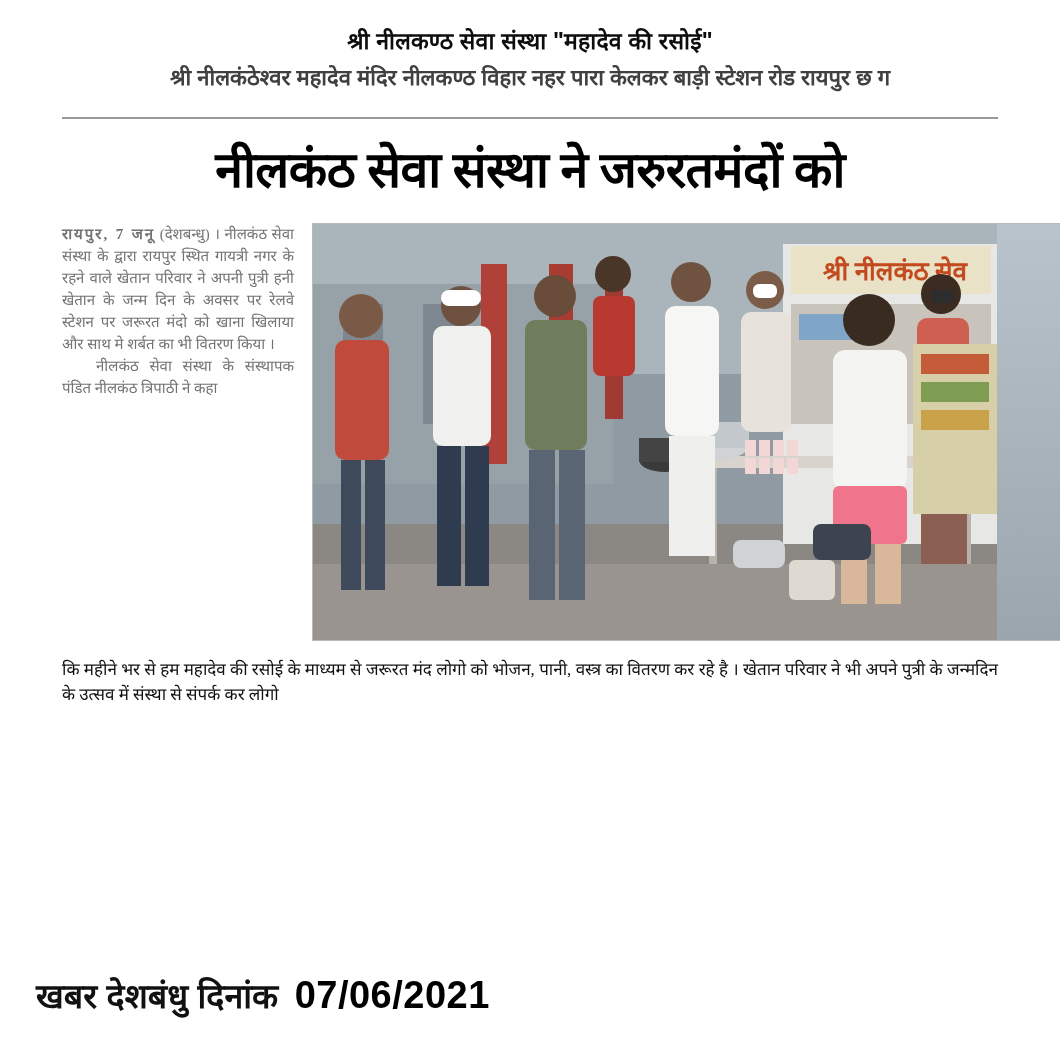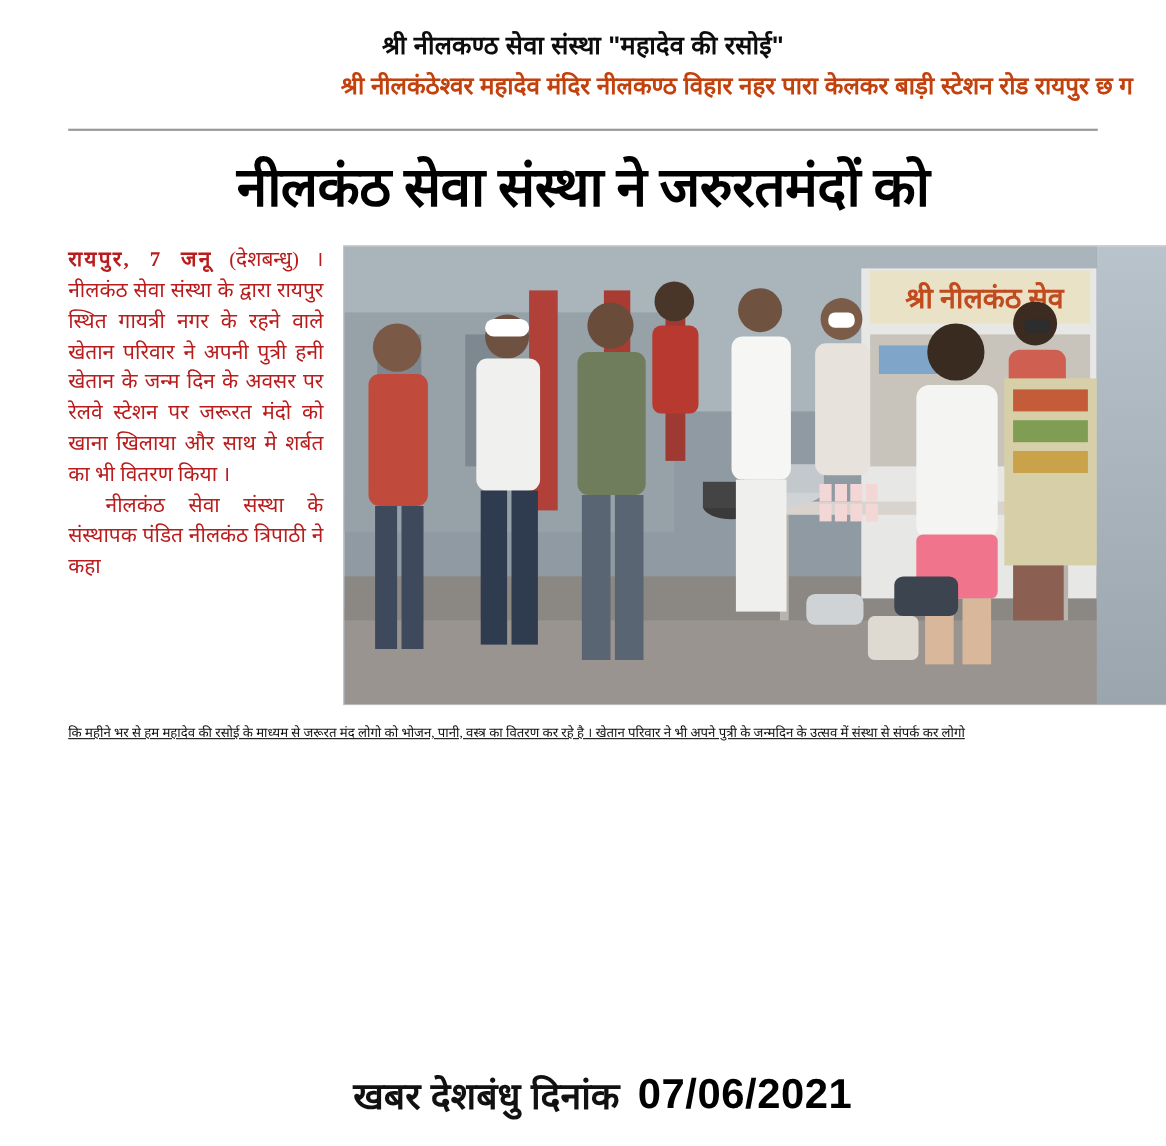--- a/index.html
+++ b/index.html
@@ -33,22 +33,21 @@
     font-weight: bold;
     line-height: 1.35;
     letter-spacing: 0.2px;
     color: #0d0d0d;
   }
   .header-line-2 {
     font-size: 22px;
     font-weight: bold;
     line-height: 1.35;
     margin-top: 6px;
-    color: #c2410c;
-    text-align: right;
+    color: #404040;
   }
 
   .rule {
     height: 2px;
     background: #9a9a9a;
     margin: 18px 62px 0 62px;
   }
 
   
   .clipping {
@@ -72,24 +71,24 @@
   .body-area {
     margin-top: 22px;
     position: relative;
     height: 420px;
   }
 
   .col-left {
     width: 232px;
     float: left;
     font-family: "Liberation Serif", serif;
-    font-size: 19px;
+    font-size: 15px;
     line-height: 1.47;
     text-align: justify;
-    color: #b91c1c;
+    color: #737373;
   }
   .dateline {
     letter-spacing: 2px;
     font-weight: bold;
   }
   .para {
     margin: 0;
   }
   .para + .para {
     text-indent: 34px;
@@ -108,37 +107,36 @@
     background: linear-gradient(#b9c3cc, #9aa5ae);
   }
   .photo svg { display: block; }
 
   .cols-bottom {
     clear: both;
     margin-top: 14px;
     display: flex;
     gap: 14px;
     font-family: "Liberation Serif", serif;
-    font-size: 12px;
+    font-size: 17px;
     line-height: 1.5;
     text-align: justify;
     color: #111;
-    text-decoration: underline;
   }
   .cols-bottom .bcol {
     flex: 1 1 0;
   }
 
   
   .footer {
     position: absolute;
     left: 0;
     right: 0;
     bottom: 24px;
-    text-align: center;
+    text-align: left;
     padding-left: 36px;
   }
   .footer-text {
     display: inline-block;
     font-size: 34px;
     font-weight: bold;
     color: #111;
     vertical-align: middle;
   }
   .footer-date {

